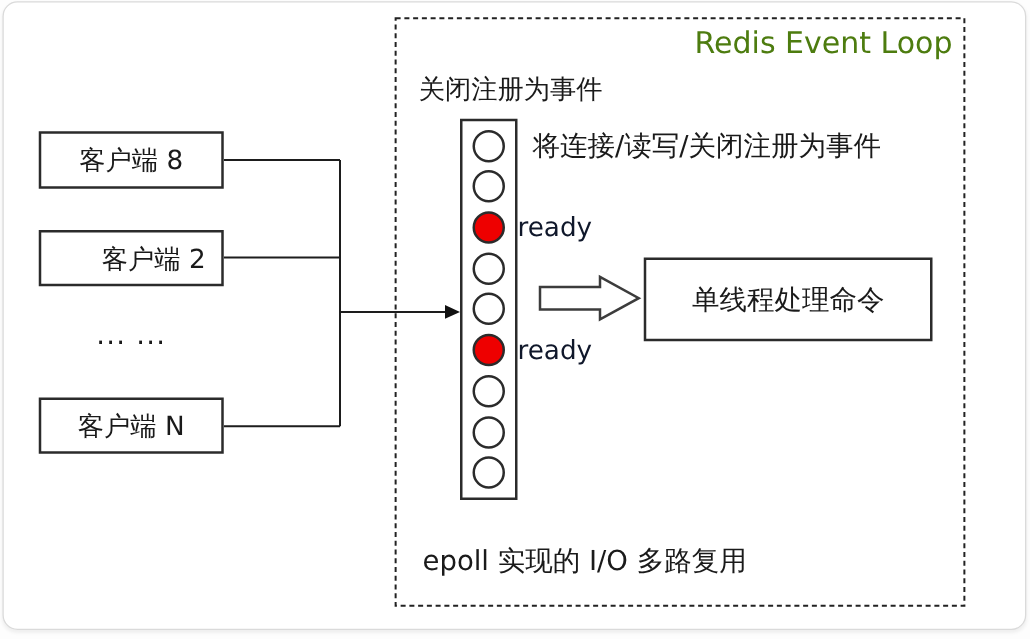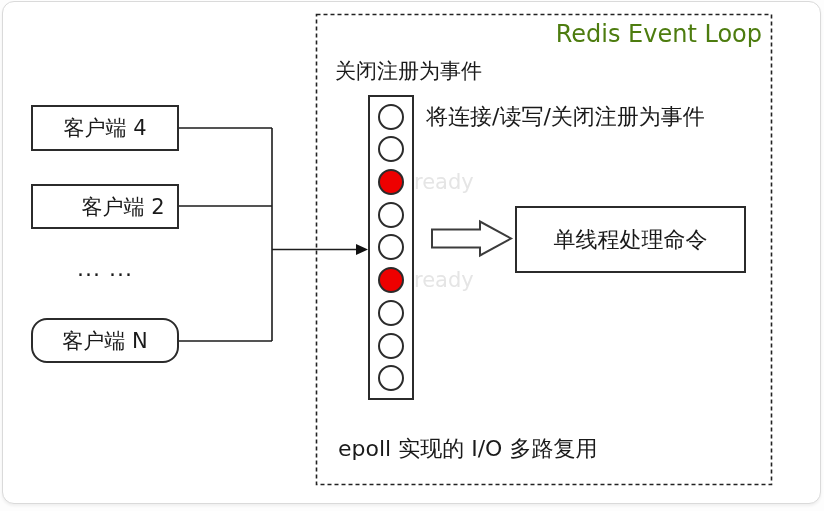--- a/index.html
+++ b/index.html
@@ -35,21 +35,21 @@
     border: 2px solid #2b2b2b;
     background: #ffffff;
     display: flex;
     align-items: center;
     justify-content: center;
     font-size: 21px;
     white-space: nowrap;
   }
   .client-1 { left: 31px; top: 105px; width: 148px; height: 46px; }
   .client-2 { left: 31px; top: 184px; width: 148px; height: 45px; padding-left: 36px; }
-  .client-n { left: 31px; top: 318px; width: 148px; height: 45px; border-radius: 16px; }
+  .client-n { left: 31px; top: 318px; width: 148px; height: 45px; }
   .clients-ellipsis {
     position: absolute;
     left: 31px; top: 256px; width: 148px;
     text-align: center;
     font-size: 22px;
     letter-spacing: 1px;
   }
   .processor { left: 515px; top: 206px; width: 231px; height: 67px; font-size: 22px; }
   .loop-title {
     position: absolute;
@@ -94,21 +94,21 @@
     border: 2px solid #2b2b2b;
     border-radius: 50%;
     background: #ffffff;
   }
   .slot.ready { background: #ee0000; }
   .ready-label {
     position: absolute;
     left: 34px; top: 50%;
     transform: translateY(-50%);
     font-size: 21px;
-    color: #e5e5e5;
+    color: #0f172a;
     white-space: nowrap;
   }
   .watermark {
     position: absolute;
     left: 676px; top: 486px;
     font-size: 16px;
     color: #c8c8c8;
     white-space: nowrap;
   }
 </style>
@@ -127,21 +127,21 @@
 
     <line x1="272" y1="249.5" x2="357" y2="249.5" stroke="#1d1d1d" stroke-width="1.6"></line>
     <polygon points="356,244 368,249.5 356,255" fill="#111111"></polygon>
 
     <polygon points="432,229.5 480,229.5 480,221.5 511,238.5 480,255.5 480,247.5 432,247.5" fill="#ffffff" stroke="#3c3c3c" stroke-width="2" stroke-linejoin="miter"></polygon>
   </svg>
 
   <div class="loop-title">Redis Event Loop</div>
 
   <div class="node client-1">
-    <span>客户端 4</span>
+    <span>客户端 8</span>
   </div>
   <div class="node client-2">
     <span>客户端 2</span>
   </div>
   <div class="clients-ellipsis">... ...</div>
   <div class="node client-n">
     <span>客户端 N</span>
   </div>
 
   <div class="watchlist-label">关闭注册为事件</div>

